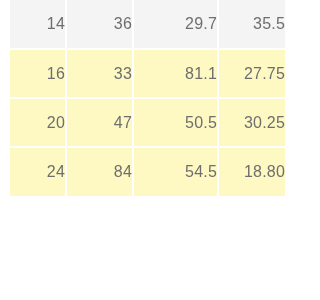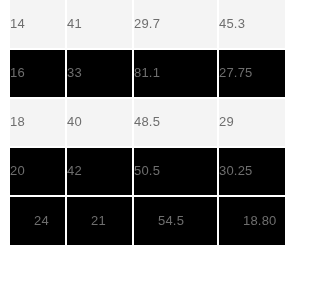--- a/index.html
+++ b/index.html
@@ -31,42 +31,42 @@
   table.size-chart col.c0 { width: 56px; }
   table.size-chart col.c1 { width: 67px; }
   table.size-chart col.c2 { width: 85px; }
   table.size-chart col.c3 { width: 67px; }
 
   table.size-chart tr {
     height: 49px;
   }
 
   table.size-chart td {
-    text-align: left;
+    text-align: right;
     vertical-align: middle;
-    font-size: 13px;
+    font-size: 16px;
     color: #6e6e6e;
     letter-spacing: 0.2px;
     border-right: 2px solid #ffffff;
     border-bottom: 2px solid #ffffff;
     padding: 0;
     line-height: 1.1;
     font-weight: 400;
   }
 
   table.size-chart td:last-child {
     border-right: none;
   }
 
   table.size-chart tr.row-odd td {
     background: #f4f4f4;
   }
 
   table.size-chart tr.row-even td {
-    background: #000000;
+    background: #fef9c3;
   }
 
   table.size-chart tr:last-child td {
     border-bottom: none;
     padding-left: 24px;
   }
 </style>
 </head>
 <body>
 
@@ -74,43 +74,37 @@
   <table class="size-chart">
     <colgroup>
       <col class="c0">
         <col class="c1">
         <col class="c2">
         <col class="c3">
     </colgroup>
     <tbody>
       <tr class="row-odd">
         <td>14</td>
-        <td>41</td>
+        <td>36</td>
         <td>29.7</td>
-        <td>45.3</td>
+        <td>35.5</td>
       </tr>
       <tr class="row-even">
         <td>16</td>
         <td>33</td>
         <td>81.1</td>
         <td>27.75</td>
       </tr>
-      <tr class="row-odd">
-        <td>18</td>
-        <td>40</td>
-        <td>48.5</td>
-        <td>29</td>
-      </tr>
       <tr class="row-even">
         <td>20</td>
-        <td>42</td>
+        <td>47</td>
         <td>50.5</td>
         <td>30.25</td>
       </tr>
       <tr class="row-even">
         <td>24</td>
-        <td>21</td>
+        <td>84</td>
         <td>54.5</td>
         <td>18.80</td>
       </tr>
     </tbody>
   </table>
 </div>
 
 </body></html>

